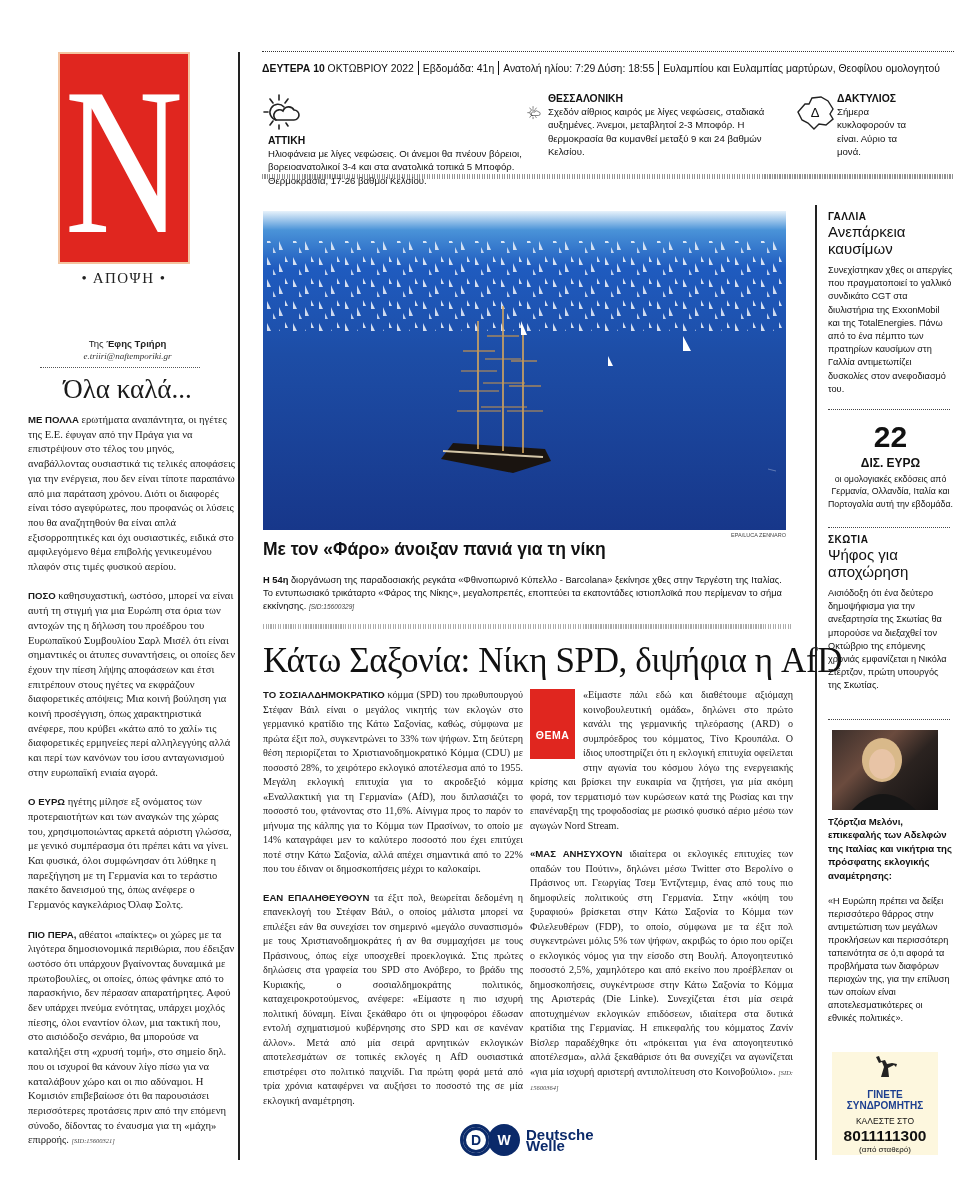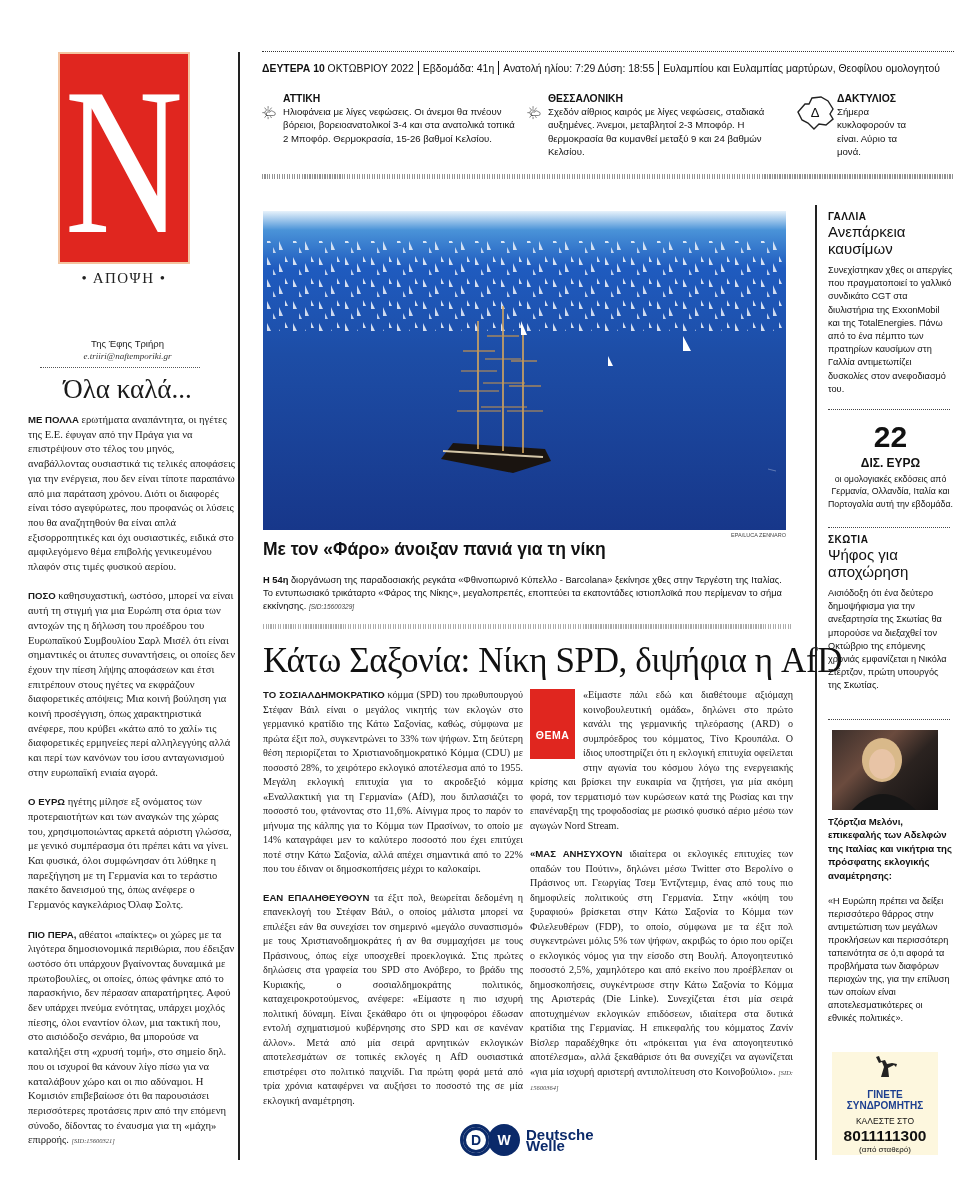--- a/index.html
+++ b/index.html
@@ -11,21 +11,21 @@
   
   .left-col { left: 0; top: 0; width: 238px; height: 1202px; }
   .vrule-left { left: 238px; top: 52px; width: 1.5px; height: 1108px; background: #222; }
   .logo-box { left: 58px; top: 52px; width: 132px; height: 212px; background: #e0261f;
               border: 2px solid #f4c4a0; display: flex; align-items: center; justify-content: center; }
   .logo-letter { font-family: "Liberation Serif", serif; font-size: 210px; line-height: 1; color: #ffffff;
                  font-weight: normal; transform: scaleX(0.78); margin-top: 6px; }
   .section-label { left: 58px; top: 270px; width: 132px; text-align: center; font-size: 15px;
                    letter-spacing: 1.5px; color: #222; }
   .byline { left: 20px; top: 338px; width: 215px; text-align: center; font-family: "Liberation Sans", sans-serif; font-size: 9.5px; color: #222; }
-  .byline b { font-weight: normal; }
+  .byline b { font-weight: bold; }
   .email { left: 20px; top: 351px; width: 215px; text-align: center; font-style: italic; font-size: 9px; color: #333; }
   .dot-sep-small { left: 40px; top: 367px; width: 160px; border-top: 1px dotted #555; }
   .op-title { left: 20px; top: 374px; width: 215px; text-align: center; font-size: 27px; color: #1a1a1a; }
   .op-body { left: 28px; top: 413px; width: 207px; font-size: 10.6px; line-height: 14.7px; color: #1a1a1a; text-align: left; }
   .op-body p { margin-bottom: 14.7px; }
   .lead { font-family: "Liberation Sans", sans-serif; font-weight: bold; font-size: 9.6px; }
   .sid { font-size: 6.5px; font-style: italic; color: #444; }
 
   
   .dotted-rule { border-top: 1.5px dotted #333; }
@@ -109,37 +109,37 @@
 <div class="abs date-line">
   <span><b>ΔΕΥΤΕΡΑ 10</b><span> ΟΚΤΩΒΡΙΟΥ 2022</span></span>
   <span class="sep"></span>
   <span>Εβδομάδα: 41η</span>
   <span class="sep"></span>
   <span>Ανατολή ηλίου: 7:29 Δύση: 18:55</span>
   <span class="sep"></span>
   <span>Ευλαμπίου και Ευλαμπίας μαρτύρων, Θεοφίλου ομολογητού</span>
 </div>
 
-<div class="abs" style="left:262px; top:92px; width:260px; display:flex;">
+<div class="abs" style="left:262px; top:92px; width:260px; display:flex;flex-direction:column;">
   <svg class="wicon" viewBox="0 0 42 42">
     <g stroke="#222" stroke-width="1.6" fill="none" stroke-linecap="round">
       <line x1="17" y1="3" x2="17" y2="8"></line>
         <line x1="8" y1="7" x2="11" y2="11"></line>
         <line x1="26" y1="7" x2="23" y2="11"></line>
       <line x1="2" y1="20" x2="6" y2="20"></line>
         <line x1="8" y1="33" x2="11" y2="29"></line>
         <line x1="17" y1="37" x2="17" y2="33"></line>
         <line x1="26" y1="34" x2="24" y2="31"></line>
       <path d="M22 15 A8 8 0 1 0 14 28"></path>
       <path d="M14 28 L32 28 A5 5 0 0 0 32 18 A6 6 0 0 0 21 19 A4.5 4.5 0 0 0 14 28 Z"></path>
     </g>
   </svg>
   <div class="weather-block" style="margin-left:6px;">
     <div class="wtitle">ΑΤΤΙΚΗ</div>
-    <div>Ηλιοφάνεια με λίγες νεφώσεις. Οι άνεμοι θα πνέουν βόρειοι, βορειοανατολικοί 3-4 και στα ανατολικά τοπικά 2 Μποφόρ. Θερμοκρασία, 15-26 βαθμοί Κελσίου.</div>
+    <div>Ηλιοφάνεια με λίγες νεφώσεις. Οι άνεμοι θα πνέουν βόρειοι, βορειοανατολικοί 3-4 και στα ανατολικά τοπικά 5 Μποφόρ. Θερμοκρασία, 17-26 βαθμοί Κελσίου.</div>
   </div>
 </div>
 <div class="abs" style="left:527px; top:92px; width:260px; display:flex;">
   <svg class="wicon" viewBox="0 0 42 42">
     <g stroke="#222" stroke-width="1.6" fill="none" stroke-linecap="round">
       <line x1="17" y1="3" x2="17" y2="8"></line>
         <line x1="8" y1="7" x2="11" y2="11"></line>
         <line x1="26" y1="7" x2="23" y2="11"></line>
       <line x1="2" y1="20" x2="6" y2="20"></line>
         <line x1="8" y1="33" x2="11" y2="29"></line>

